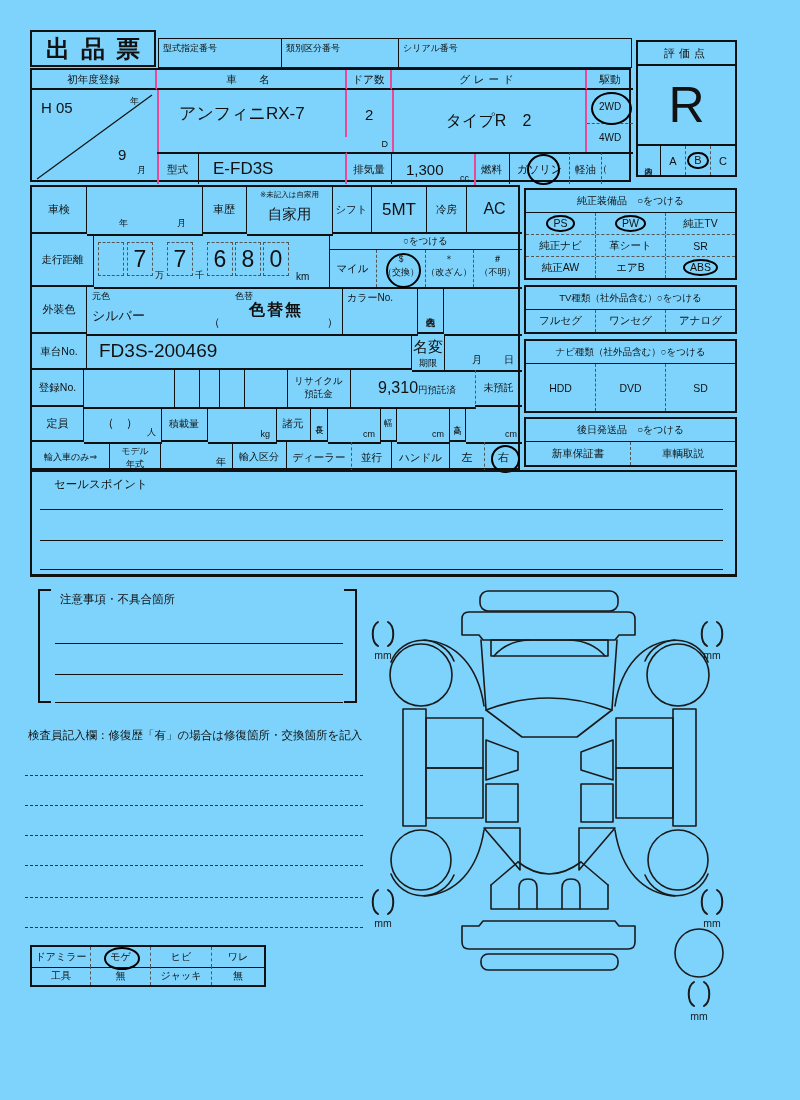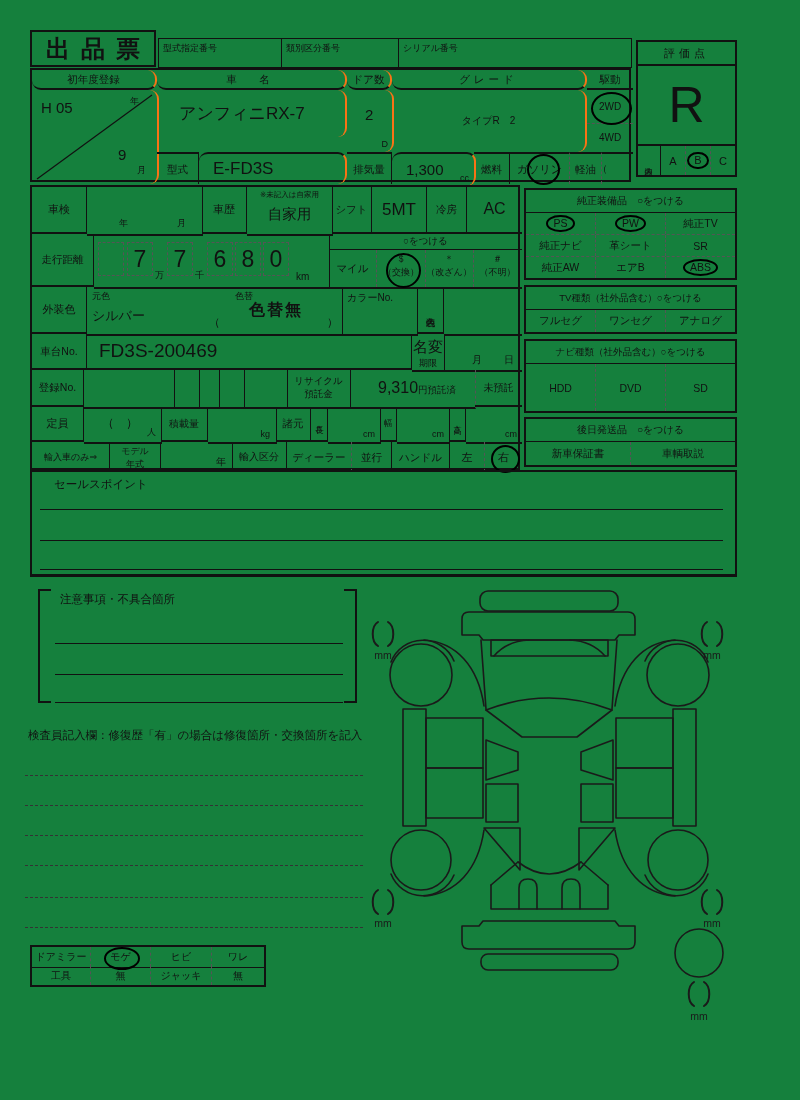--- a/index.html
+++ b/index.html
@@ -1,22 +1,22 @@
 <!DOCTYPE html>
 <html><head>
 <meta charset="utf-8">
 <style>
   html,body{margin:0;padding:0;background:#fff;}
-  #sheet{position:relative;width:800px;height:1100px;background:#15803d;color:#111;
+  #sheet{position:relative;width:800px;height:1100px;background:#7dd3fc;color:#111;
          font-family:"Liberation Sans","DejaVu Sans",sans-serif;font-size:11px;overflow:hidden;}
   .c{position:absolute;box-sizing:border-box;display:flex;align-items:center;justify-content:center;text-align:center;line-height:1.15;}
   .box{position:absolute;box-sizing:border-box;border:2.5px solid #111;}
   .thin{border-width:1.5px;}
   .br1{border-right:1px solid #111;}
-  .br2{border-right:2px solid #f97316;border-radius:9px;}
+  .br2{border-right:2px solid #ec4899;}
   .bb2{border-bottom:2px solid #111;}
   .brd{border-right:1px dashed #555;}
   .lab{position:absolute;font-size:9px;color:#111;}
   .vert{writing-mode:vertical-rl;text-orientation:upright;letter-spacing:0;}
   .hc{position:absolute;border:2.4px solid #000;border-radius:50%;}
   .circ{display:inline-block;border:2.2px solid #000;border-radius:50%;padding:1px 5px;line-height:1.05;}
   .dbox{position:absolute;width:26px;height:34px;border:1.6px dashed #555;display:flex;align-items:center;justify-content:center;font-size:23px;box-sizing:border-box;}
   .hline{position:absolute;height:0;border-top:1.5px solid #111;}
   .dline{position:absolute;height:0;border-top:1.8px dashed #333;}
   .eqbox{position:absolute;box-sizing:border-box;border:2px solid #111;left:524px;width:213px;display:flex;flex-direction:column;}
@@ -74,21 +74,21 @@
       <span class="lab" style="left:98px;top:5px;">年</span>
       <span style="position:absolute;left:86px;top:56px;font-size:15px;">9</span>
       <span class="lab" style="left:105px;top:74px;">月</span>
     </div>
 
     <div class="c br2" style="left:125px;top:20px;width:190px;height:47px;font-size:17px;justify-content:flex-start;padding-left:22px;">アンフィニRX-7</div>
     <div class="br2" style="position:absolute;left:315px;top:20px;width:45px;height:62px;">
       <span style="position:absolute;left:18px;top:16px;font-size:15px;">2</span>
       <span class="lab" style="right:4px;bottom:3px;">D</span>
     </div>
-    <div class="c br2" style="left:360px;top:20px;width:195px;height:62px;font-size:10px;">タイプR　2</div>
+    <div class="c br2" style="left:360px;top:20px;width:195px;height:62px;font-size:16px;">タイプR　2</div>
 
     <div class="c" style="left:555px;top:20px;width:46px;height:34px;border-bottom:1.5px dashed #555;font-size:10px;">2WD</div>
     <div class="hc" style="left:559px;top:22px;width:37px;height:29px;"></div>
     <div class="c" style="left:555px;top:54px;width:46px;height:28px;font-size:10px;">4WD</div>
 
     <div class="c br1" style="left:125px;top:82px;width:42px;height:32px;border-top:2px solid #111;font-size:10.5px;">型式</div>
     <div class="c br2" style="left:167px;top:82px;width:148px;height:32px;border-top:2px solid #111;font-size:17px;justify-content:flex-start;padding-left:14px;">E-FD3S</div>
     <div class="c br1" style="left:315px;top:82px;width:45px;height:32px;border-top:2px solid #111;font-size:10.5px;">排気量</div>
     <div class="br2" style="position:absolute;left:360px;top:82px;width:82px;height:32px;border-top:2px solid #111;">
       <span style="position:absolute;left:14px;top:7px;font-size:15px;">1,300</span>

